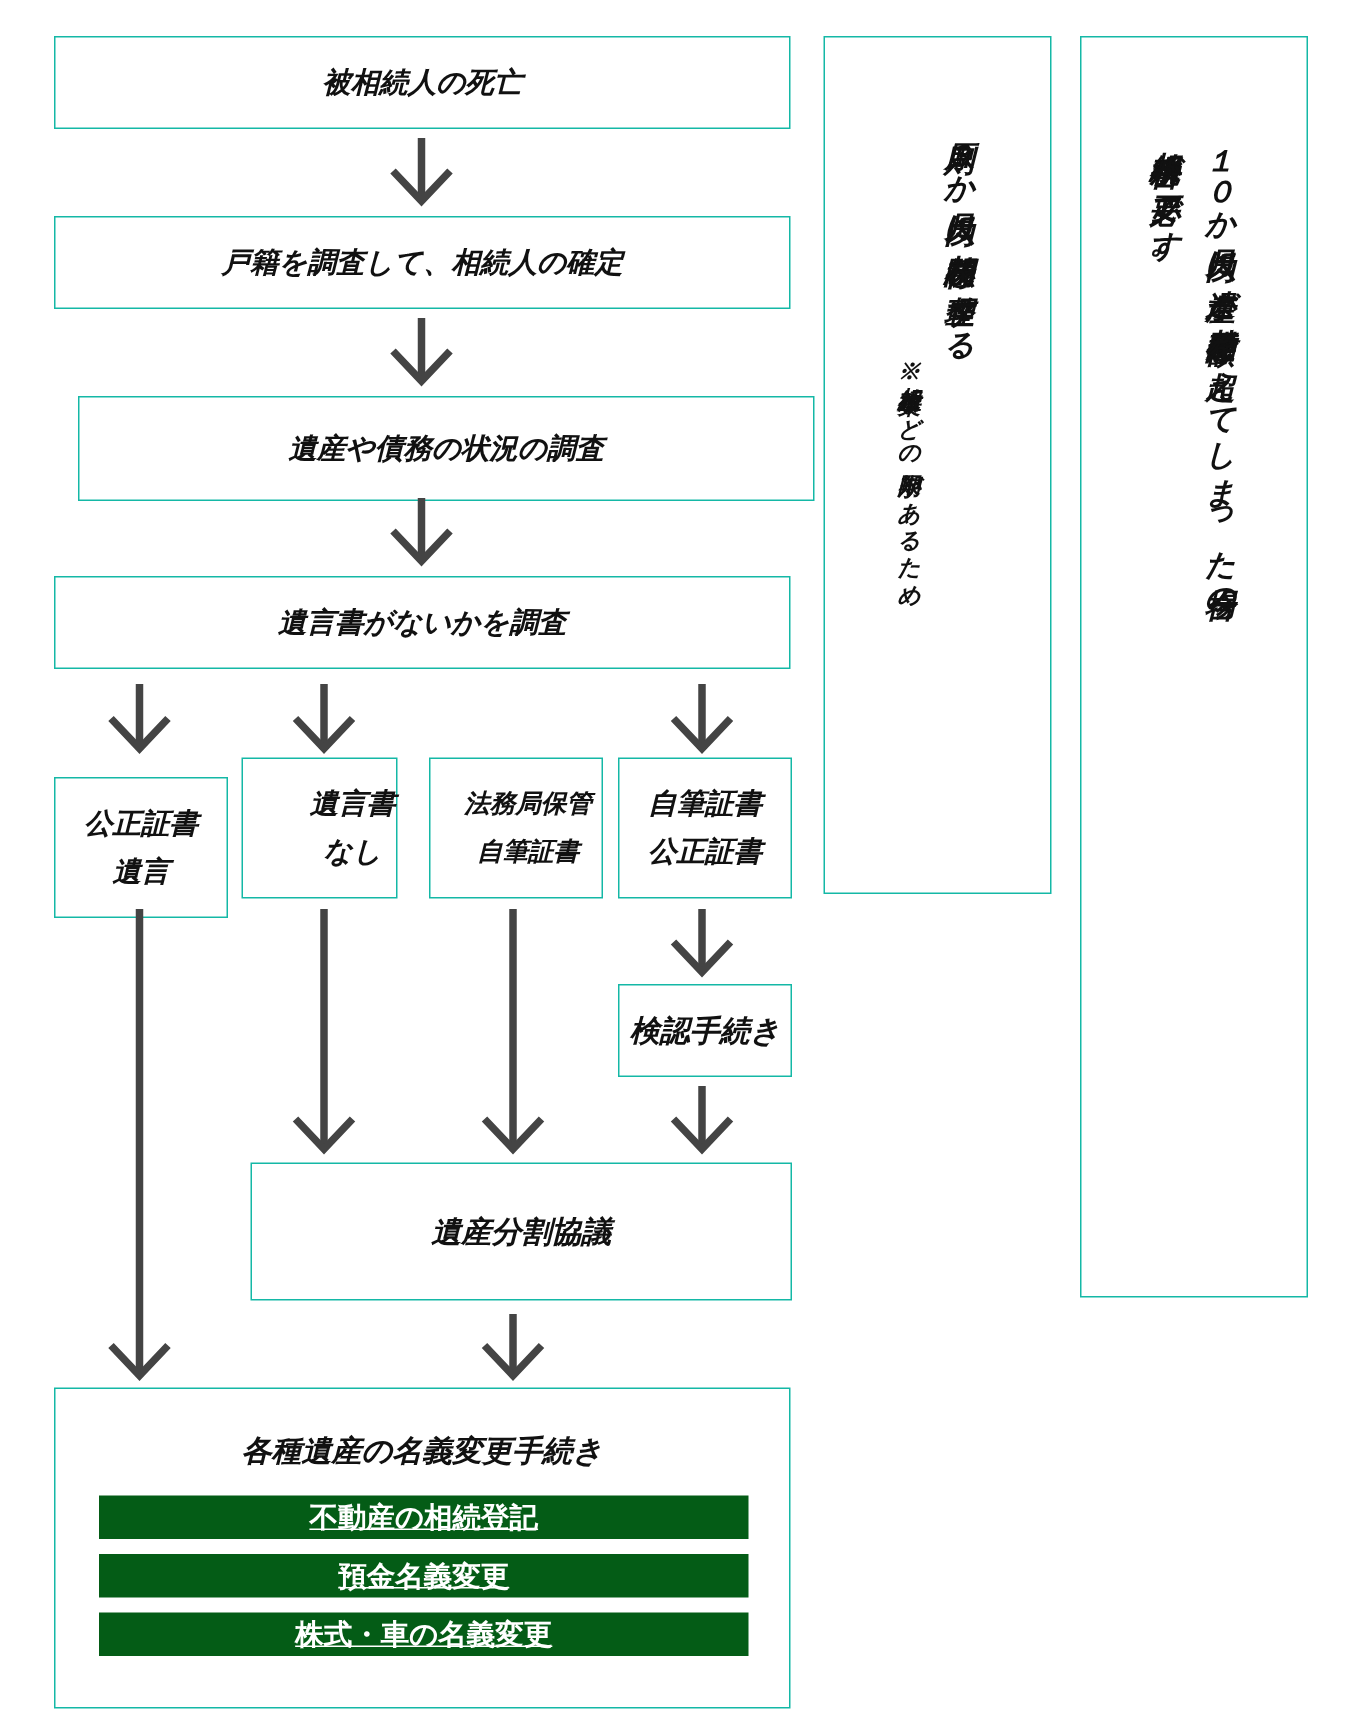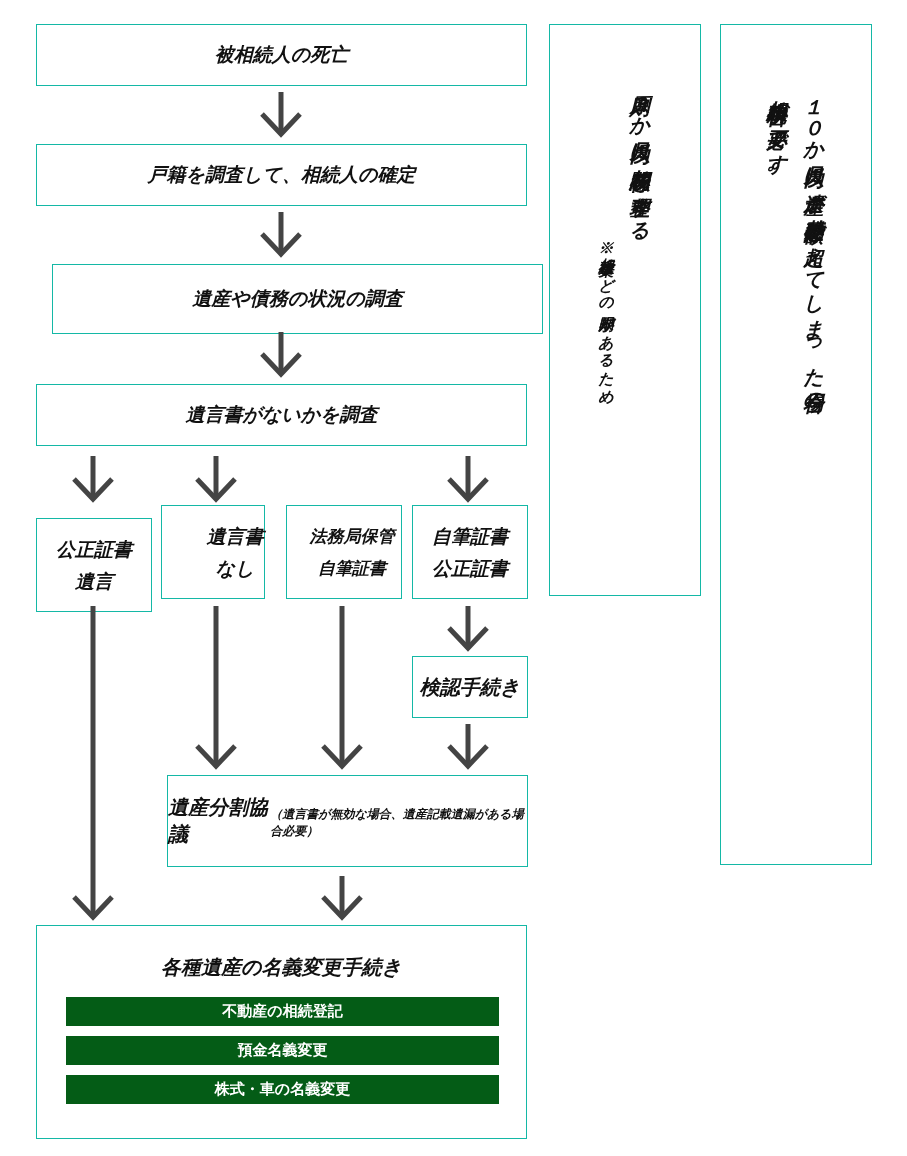--- a/index.html
+++ b/index.html
@@ -8,21 +8,21 @@
     .box { position: absolute; box-sizing: border-box; border: 1px solid #14b8a6; background: #fff;
            display: flex; align-items: center; justify-content: center; 
            font-weight: bold; font-style: italic; }
     .step { font-size: 19px; }
     .branch { font-size: 19px; line-height: 32px; flex-direction: column; }
     .branch.small { font-size: 17px; }
     .vbox { align-items: flex-start; justify-content: center; }
     .vtext { writing-mode: vertical-rl; font-weight: bold; letter-spacing: 1px; }
     .sub { font-size: 12px; font-weight: bold; margin-top: 4px; }
     .bar { position: absolute; left: 66px; width: 433px; height: 29px; background: #045c16; color: #fff;
-           font-size: 15px; font-weight: bold; display: flex; align-items: center; justify-content: center; }
+           font-size: 19px; font-weight: bold; display: flex; align-items: center; justify-content: center; text-decoration: underline; }
     svg.arrows { position: absolute; left: 0; top: 0; pointer-events: none; }
   </style>
 </head>
 <body>
 
 <div class="box step" style="left:36px;top:24px;width:491px;height:62px;">
   <span>被相続人の死亡</span>
 </div>
 <div class="box step" style="left:36px;top:144px;width:491px;height:62px;">
   <span>戸籍を調査して、相続人の確定</span>
@@ -50,21 +50,20 @@
   <span>自筆証書</span>
   <span>公正証書</span>
 </div>
 
 <div class="box" style="left:412px;top:656px;width:116px;height:62px;font-size:20px;">
   <span>検認手続き</span>
 </div>
 
 <div class="box" style="left:167px;top:775px;width:361px;height:92px;flex-direction:row;">
   <span style="font-size:20px;">遺産分割協議</span>
-  <span class="sub">（遺言書が無効な場合、遺産記載遺漏がある場合必要）</span>
 </div>
 
 <div class="box" style="left:36px;top:925px;width:491px;height:214px;align-items:flex-start;">
   <span style="font-size:20px;margin-top:28px;">各種遺産の名義変更手続き</span>
 </div>
 <div class="bar" style="top:997px;">不動産の相続登記</div>
 <div class="bar" style="top:1036px;">預金名義変更</div>
 <div class="bar" style="top:1075px;">株式・車の名義変更</div>
 
 <div class="box vbox" style="left:549px;top:24px;width:152px;height:572px;padding-top:55px;">

